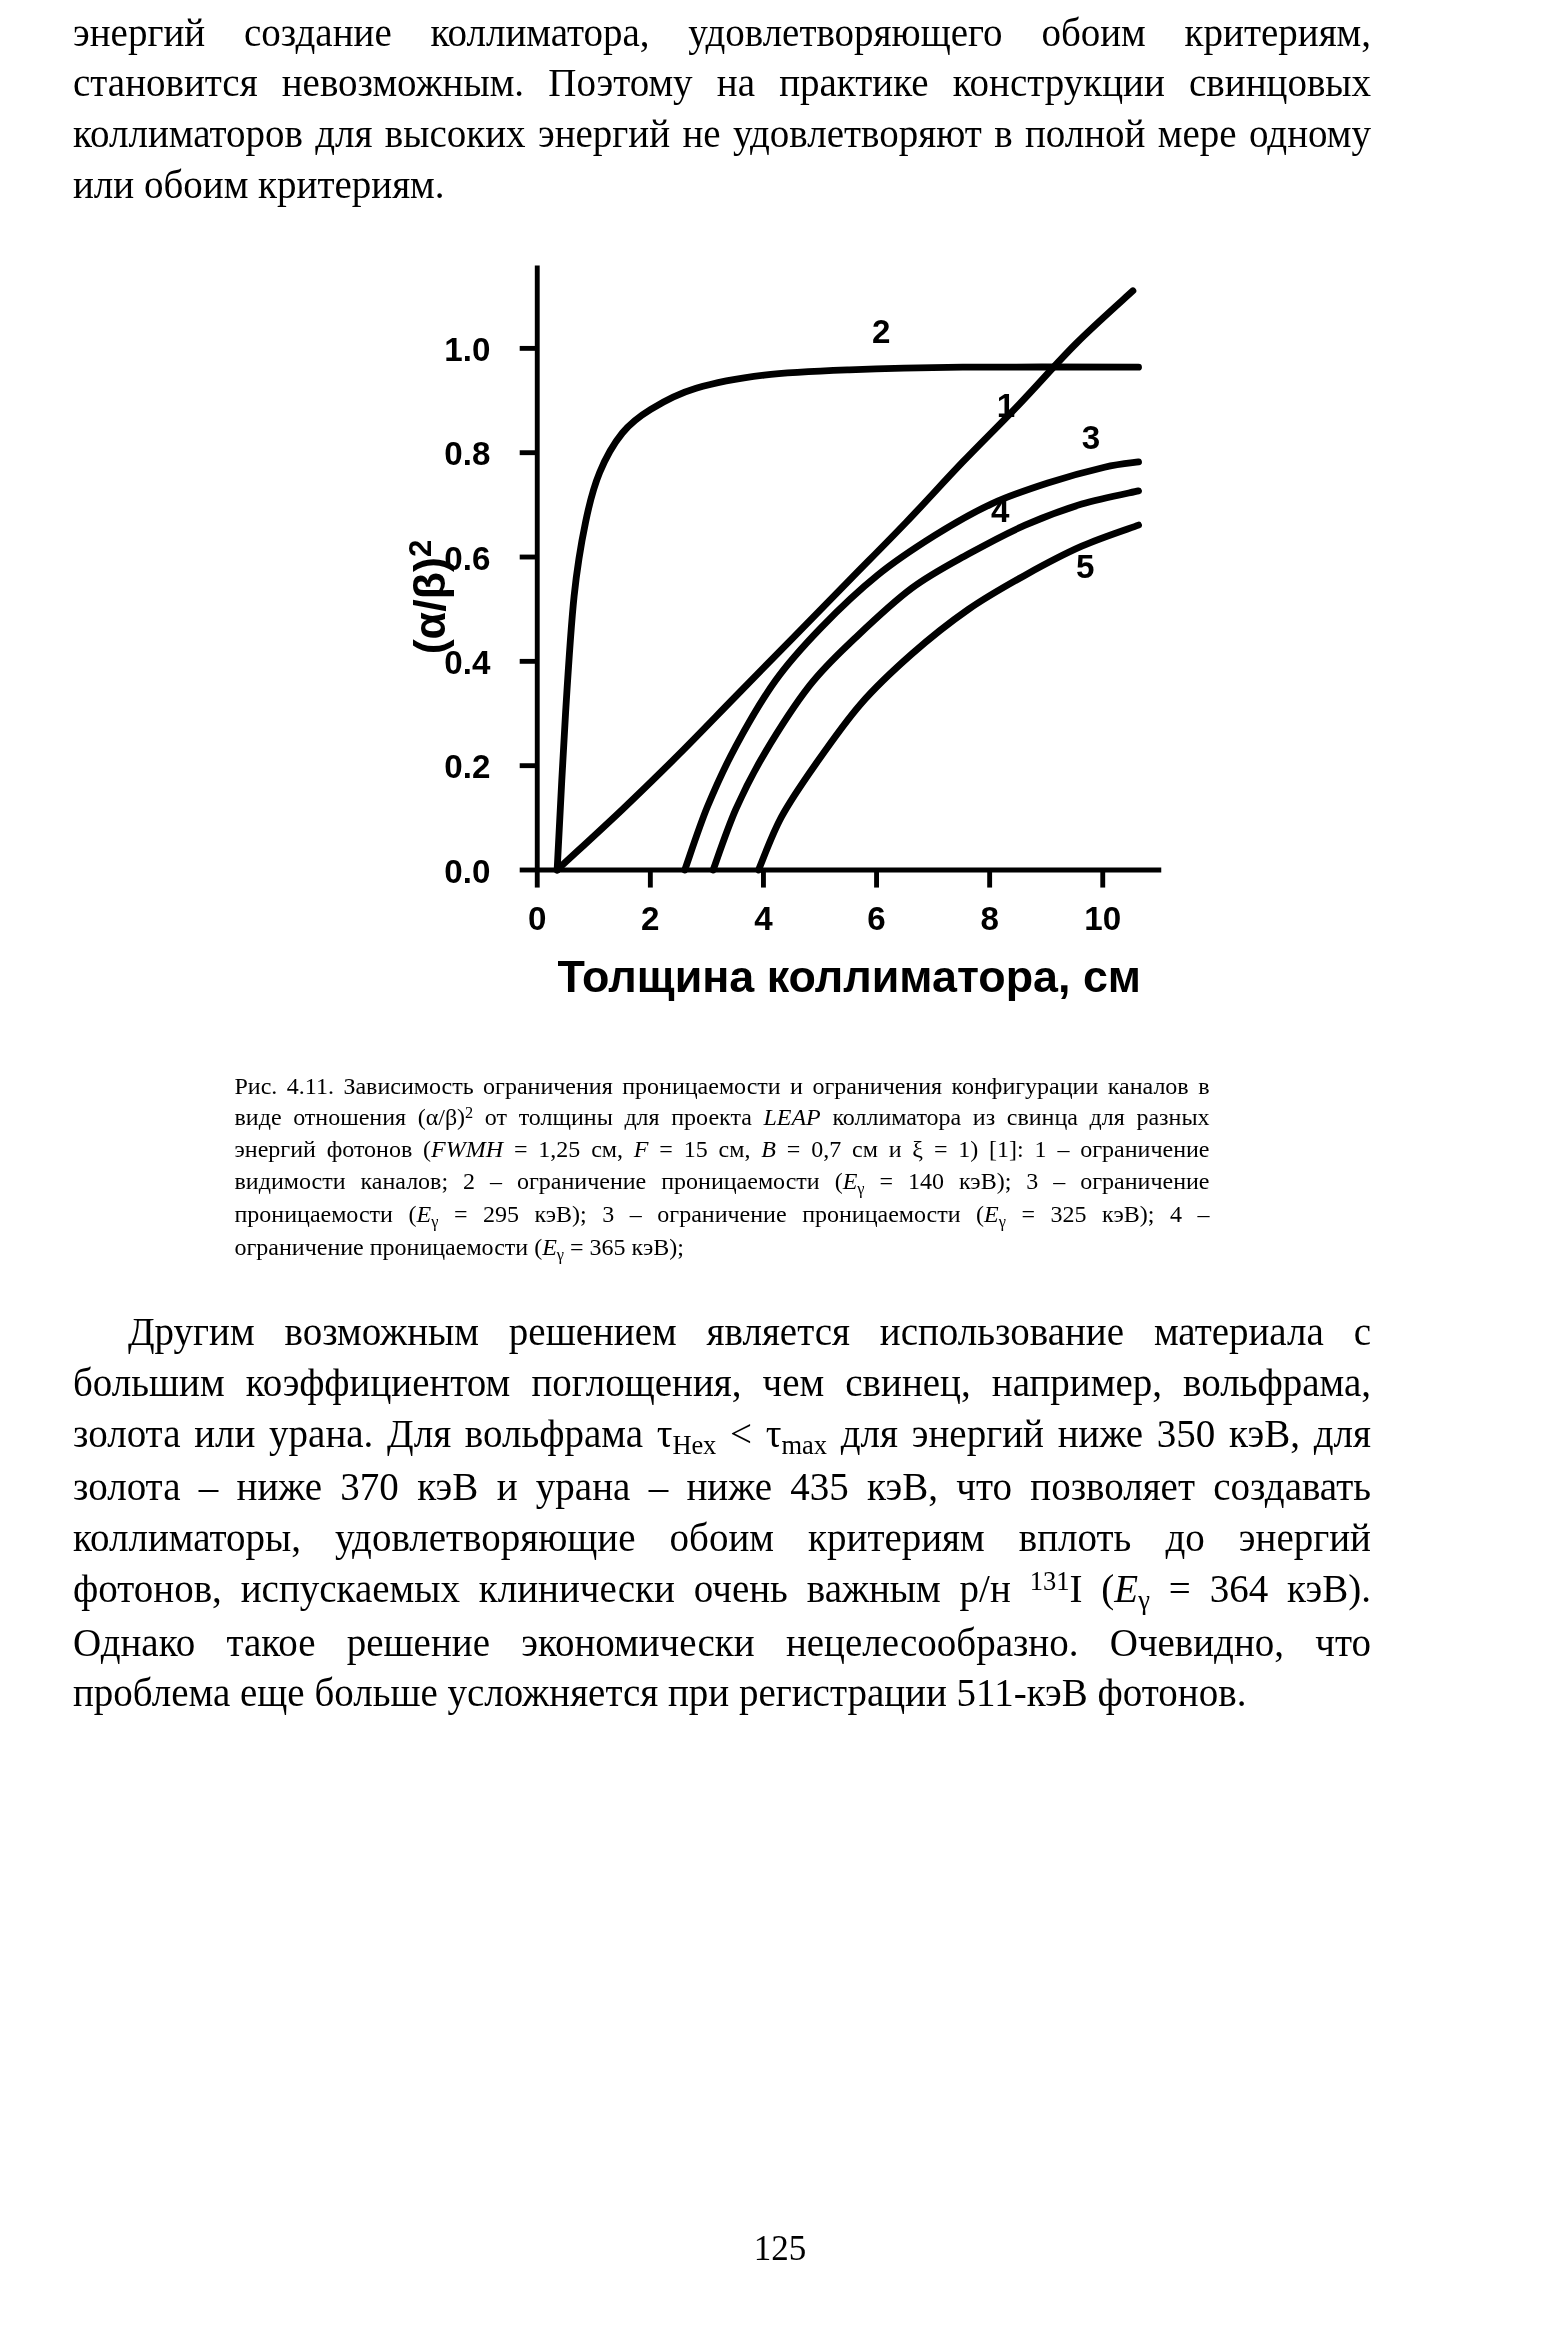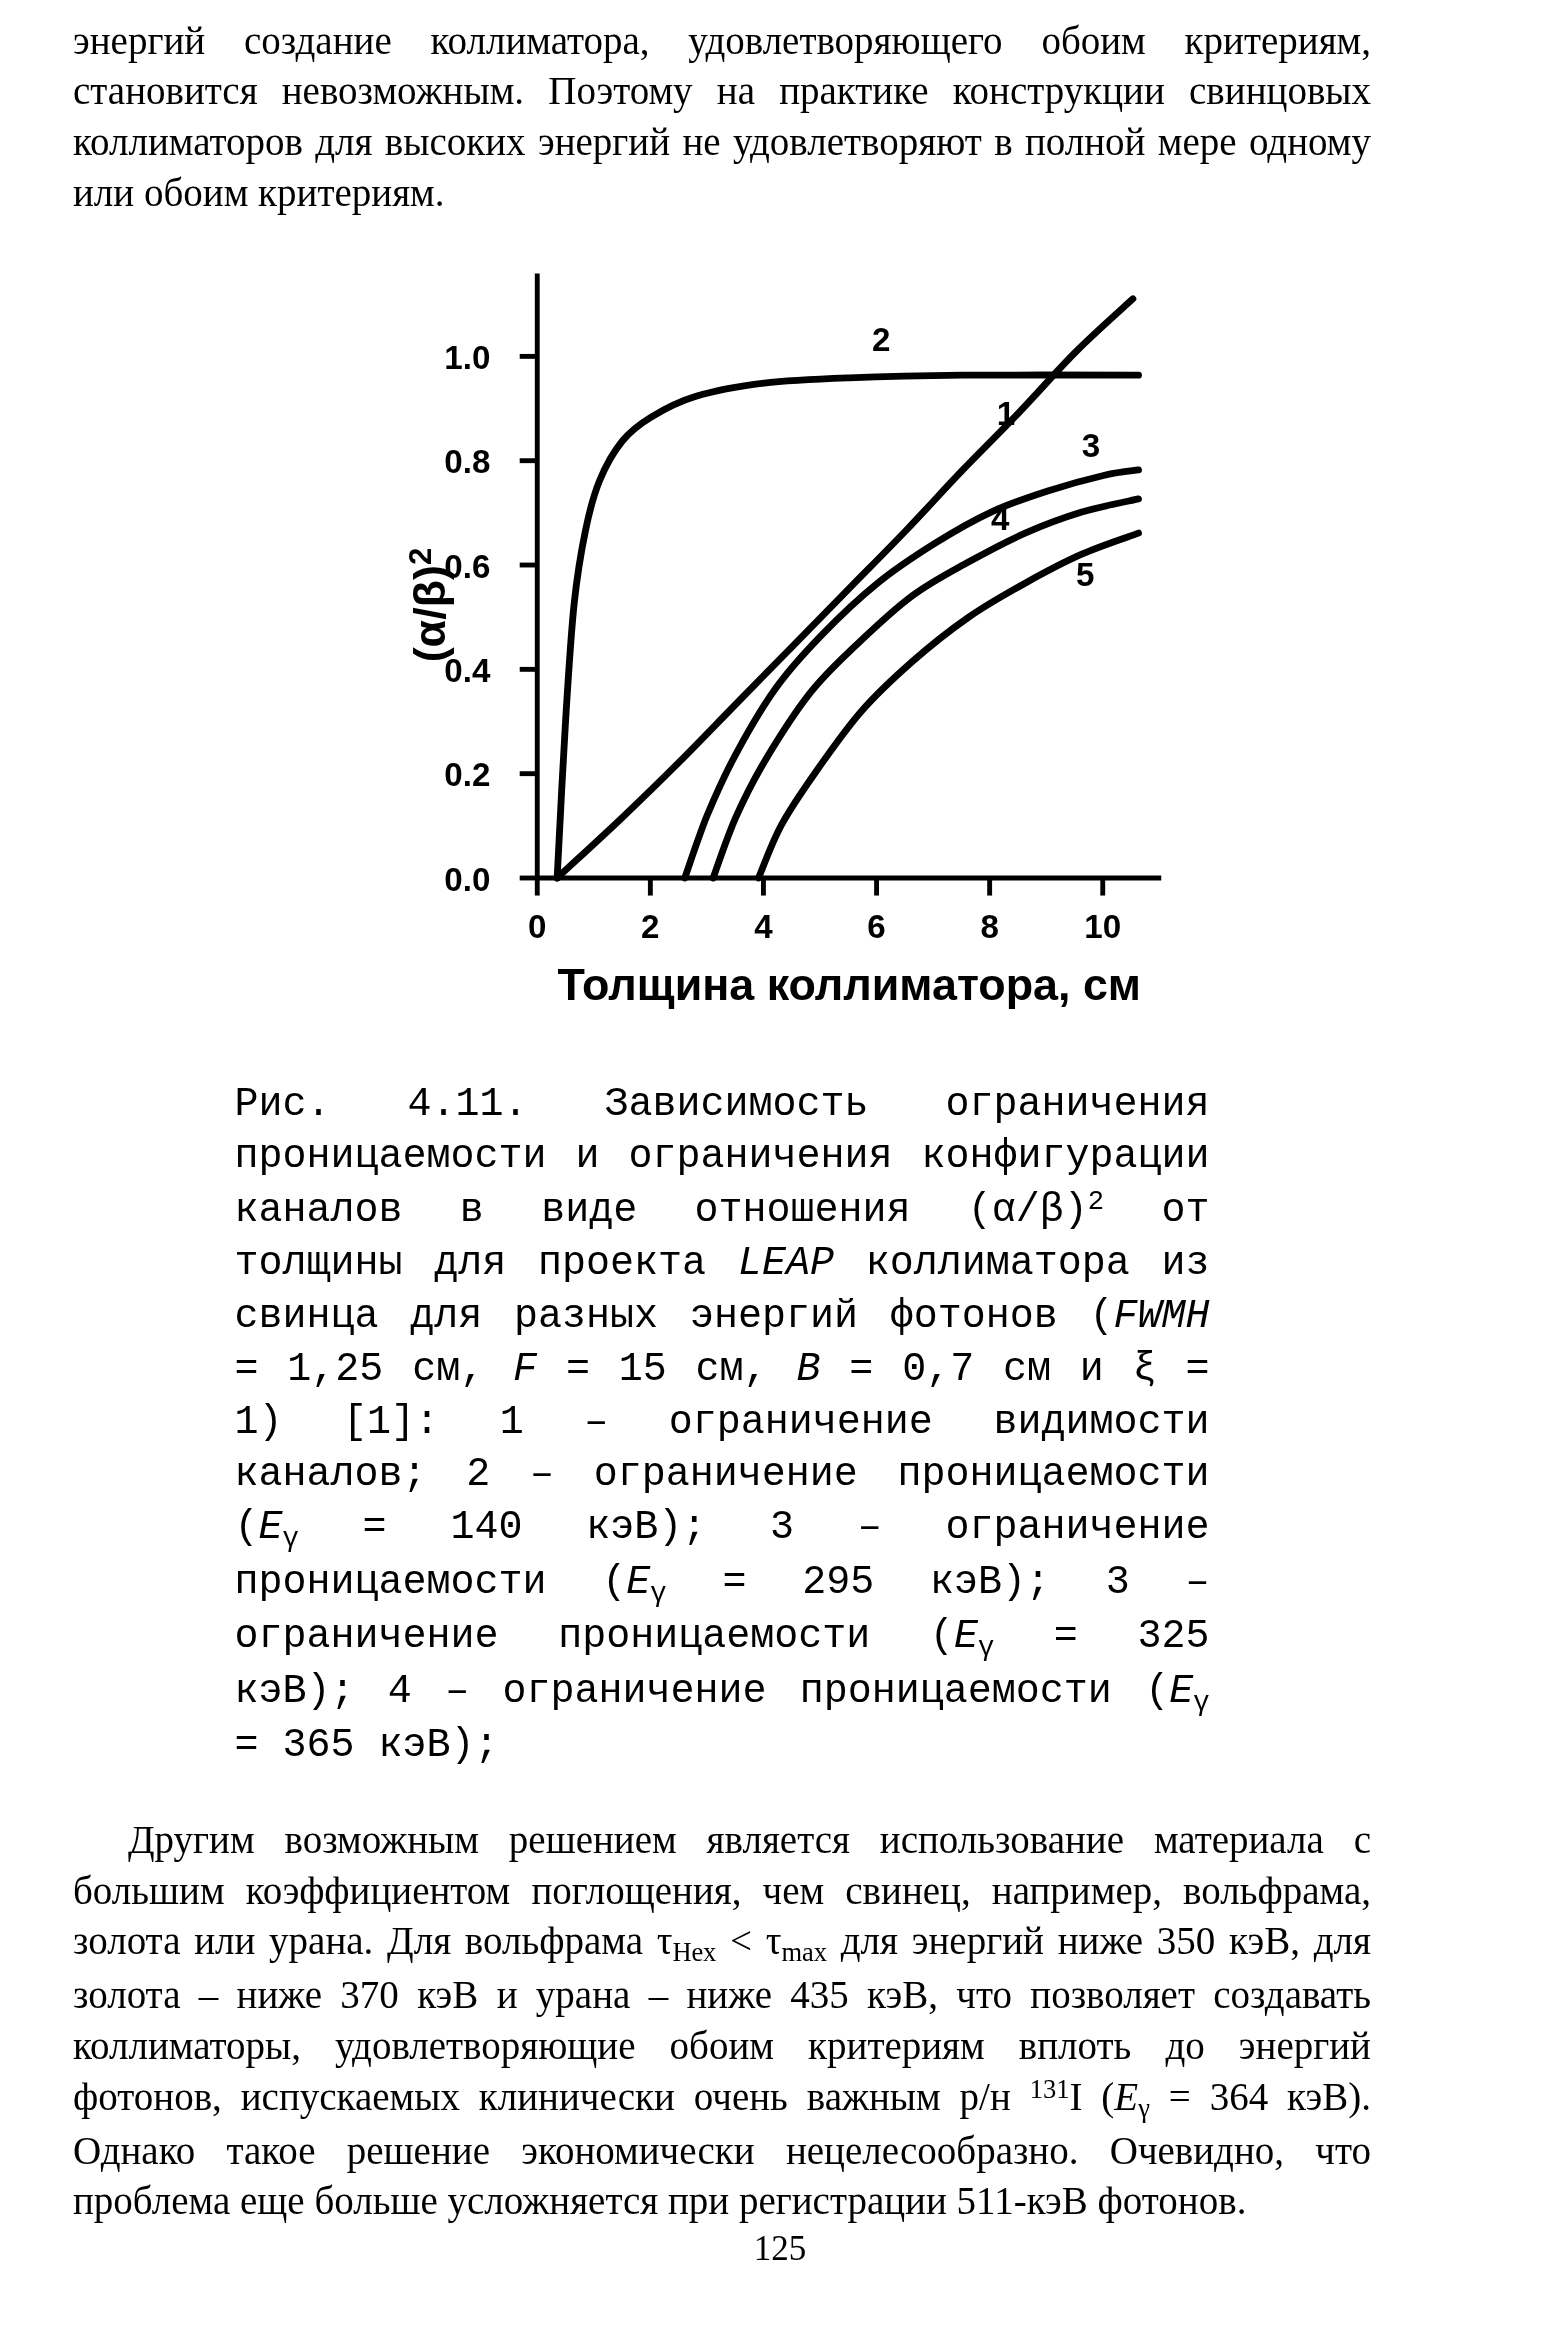--- a/index.html
+++ b/index.html
@@ -11,21 +11,21 @@
     width: 1560px;
     min-height: 2331px;
     font-family: "Liberation Serif", serif;
     color: #000000;
     position: relative;
   }
   .page {
     width: 1444px;
     min-height: 2331px;
     box-sizing: border-box;
-    padding: 8px 73px;
+    padding: 0 73px;
     position: relative;
   }
   .para {
     font-size: 39px;
     line-height: 1.30;
     text-align: justify;
     text-justify: inter-word;
     margin: 0;
   }
   .para-top {
@@ -47,24 +47,23 @@
   .chart-wrap {
     position: relative;
     width: 975px;
     height: 800px;
   }
   .chart-svg {
     display: block;
   }
   .caption {
     margin-top: 35px;
-    font-size: 40px;
+    font-size: 24px;
     line-height: 1.32;
     text-align: justify;
-    font-family: Liberation Mono, monospace;
   }
   .caption i { font-style: italic; }
   .body-section {
     margin-top: 42px;
   }
   .pagenum {
     position: absolute;
     bottom: 62px;
     left: 0;
     width: 1560px;

